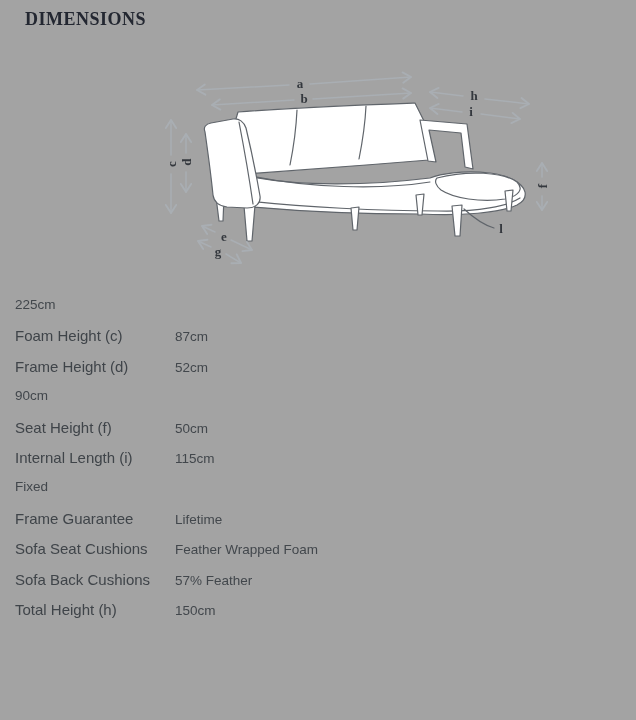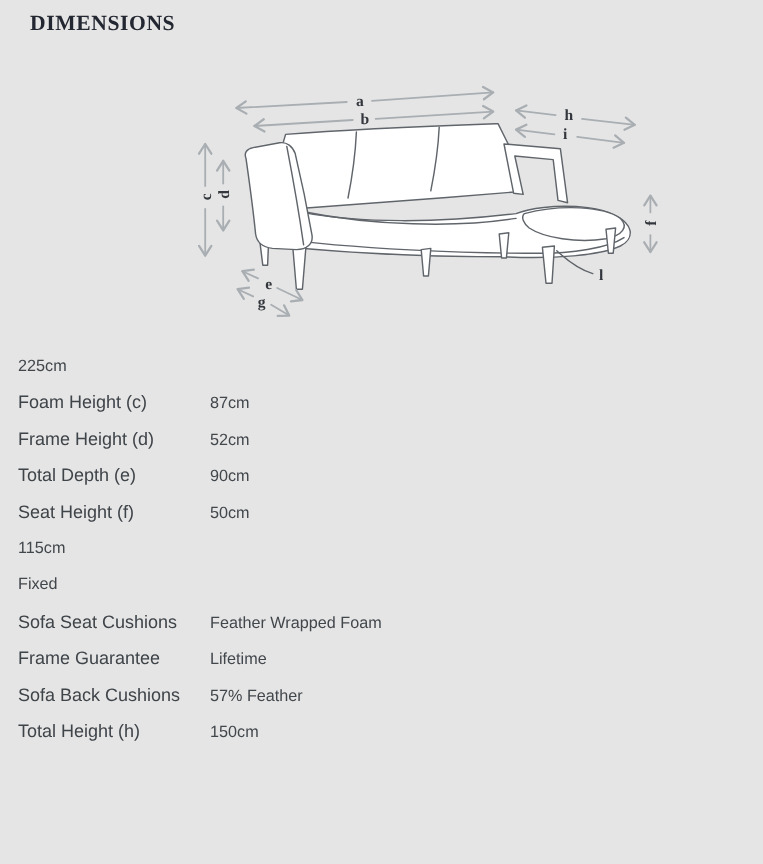--- a/index.html
+++ b/index.html
@@ -1,21 +1,21 @@
 <!DOCTYPE html>
 <html><head>
 <meta charset="utf-8">
 <style>
   * { margin: 0; padding: 0; box-sizing: border-box; }
   html, body { background: #ffffff; }
   .page {
     position: relative;
     width: 636px;
     height: 720px;
-    background: #e5e5e5;
+    background: #a3a3a3;
     overflow: hidden;
     font-family: "Liberation Sans", sans-serif;
   }
   .page-title {
     position: absolute;
     left: 25px;
     top: 9px;
     font-family: "Liberation Serif", serif;
     font-weight: 700;
     font-size: 18px;
@@ -160,50 +160,50 @@
         <span class="spec-label">Foam Height (c)</span>
         <span class="spec-value">87cm</span>
       </div>
 
       <div class="spec-row">
         <span class="spec-label">Frame Height (d)</span>
         <span class="spec-value">52cm</span>
       </div>
 
       <div class="spec-row">
-        <span class="spec-label">Total Depth (e)</span>
         <span class="spec-value">90cm</span>
       </div>
 
       <div class="spec-row">
         <span class="spec-label">Seat Height (f)</span>
         <span class="spec-value">50cm</span>
       </div>
 
 
 
       <div class="spec-row">
+        <span class="spec-label">Internal Length (i)</span>
         <span class="spec-value">115cm</span>
       </div>
 
       <div class="spec-row">
         <span class="spec-value">Fixed</span>
+      </div>
+
+      <div class="spec-row">
+        <span class="spec-label">Frame Guarantee</span>
+        <span class="spec-value">Lifetime</span>
       </div>
 
       <div class="spec-row">
         <span class="spec-label">Sofa Seat Cushions</span>
         <span class="spec-value">Feather Wrapped Foam</span>
       </div>
 
       <div class="spec-row">
-        <span class="spec-label">Frame Guarantee</span>
-        <span class="spec-value">Lifetime</span>
-      </div>
-
-      <div class="spec-row">
         <span class="spec-label">Sofa Back Cushions</span>
         <span class="spec-value">57% Feather</span>
       </div>
 
       <div class="spec-row">
         <span class="spec-label">Total Height (h)</span>
         <span class="spec-value">150cm</span>
       </div>
     </div>
 

